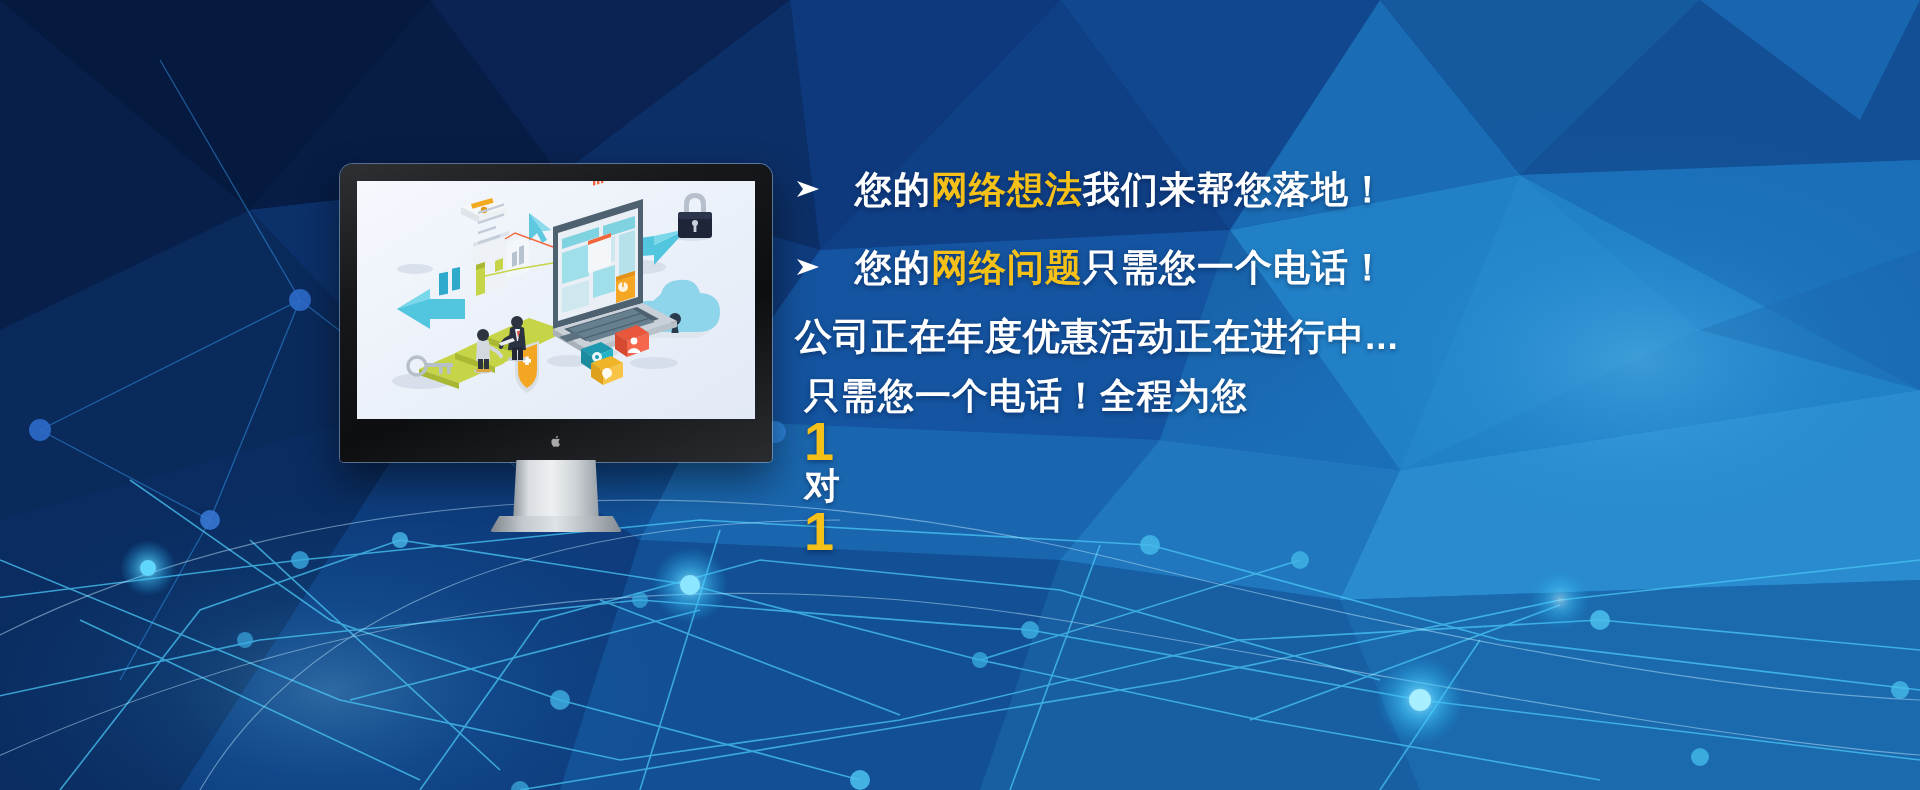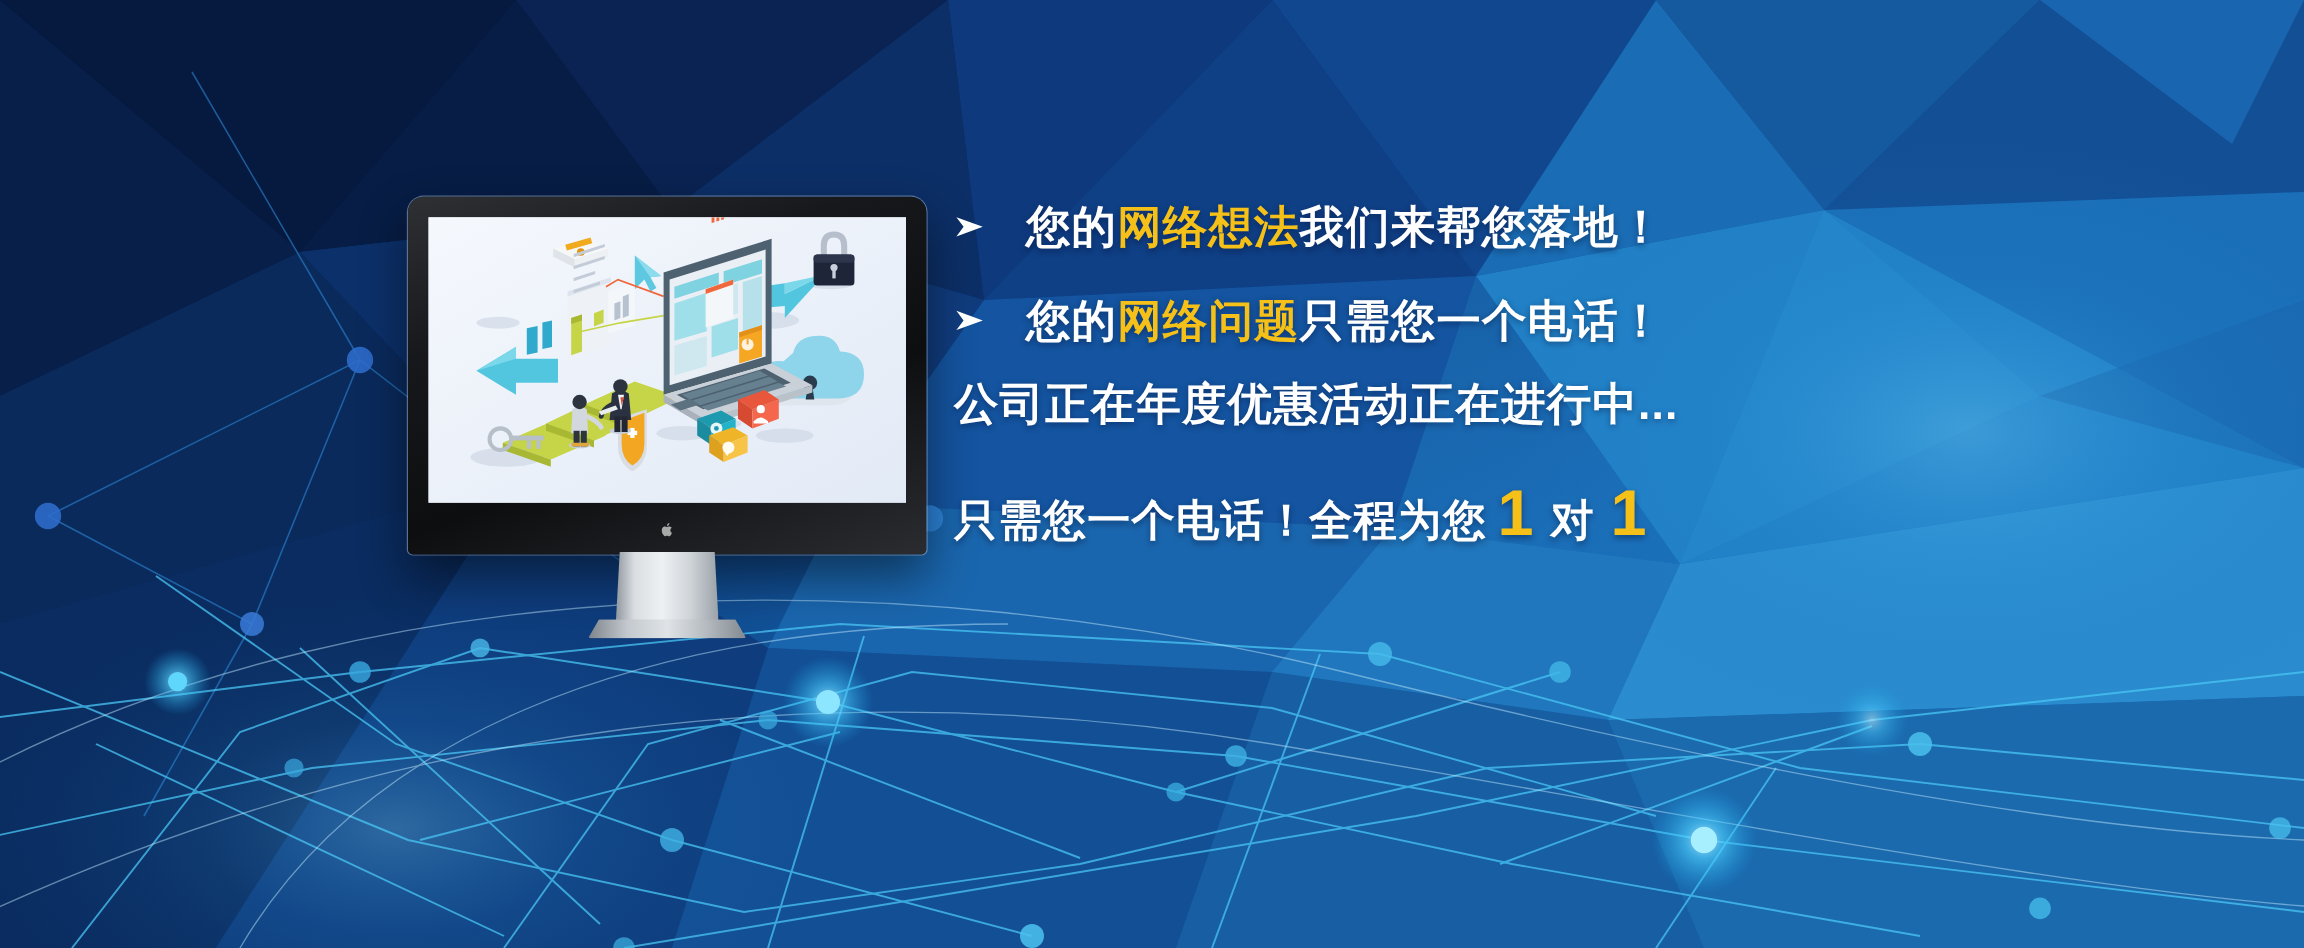--- a/index.html
+++ b/index.html
@@ -40,24 +40,24 @@
   .arrow-ico{ width:34px; flex:0 0 34px; display:flex; align-items:center; }
   .arrow-ico svg{ width:26px; height:20px; }
   .bullet-text{ margin-left:26px; font-size:37px; font-weight:700; color:#ffffff;
     letter-spacing:1px; line-height:1;
     text-shadow:0 2px 5px rgba(0,10,40,.42); white-space:nowrap; }
   .hl{ color:#f5c017; }
 
   .promo{ margin-top:12px; font-size:37px; font-weight:700; color:#ffffff;
     letter-spacing:1px; line-height:1; white-space:nowrap;
     text-shadow:0 2px 5px rgba(0,10,40,.42); }
-  .closing{ margin-top:46px; font-size:36px; font-weight:700; color:#ffffff;
+  .closing{ margin-top:23px; font-size:36px; font-weight:700; color:#ffffff;
     letter-spacing:1px; line-height:1; white-space:nowrap;
     display:flex; align-items:baseline;
-    text-shadow:0 2px 5px rgba(0,10,40,.42); }
+    text-shadow:0 2px 5px rgba(0,10,40,.42);flex-direction:column; }
   .big1{ color:#f5c017; font-size:54px; font-weight:700; margin:0 9px; line-height:1; }
   .mid{ margin:0 4px; }
 </style>
 </head>
 <body>
 
 <div class="banner">
 
   <div class="layer">
     <svg viewBox="0 0 1920 790" preserveAspectRatio="none">

